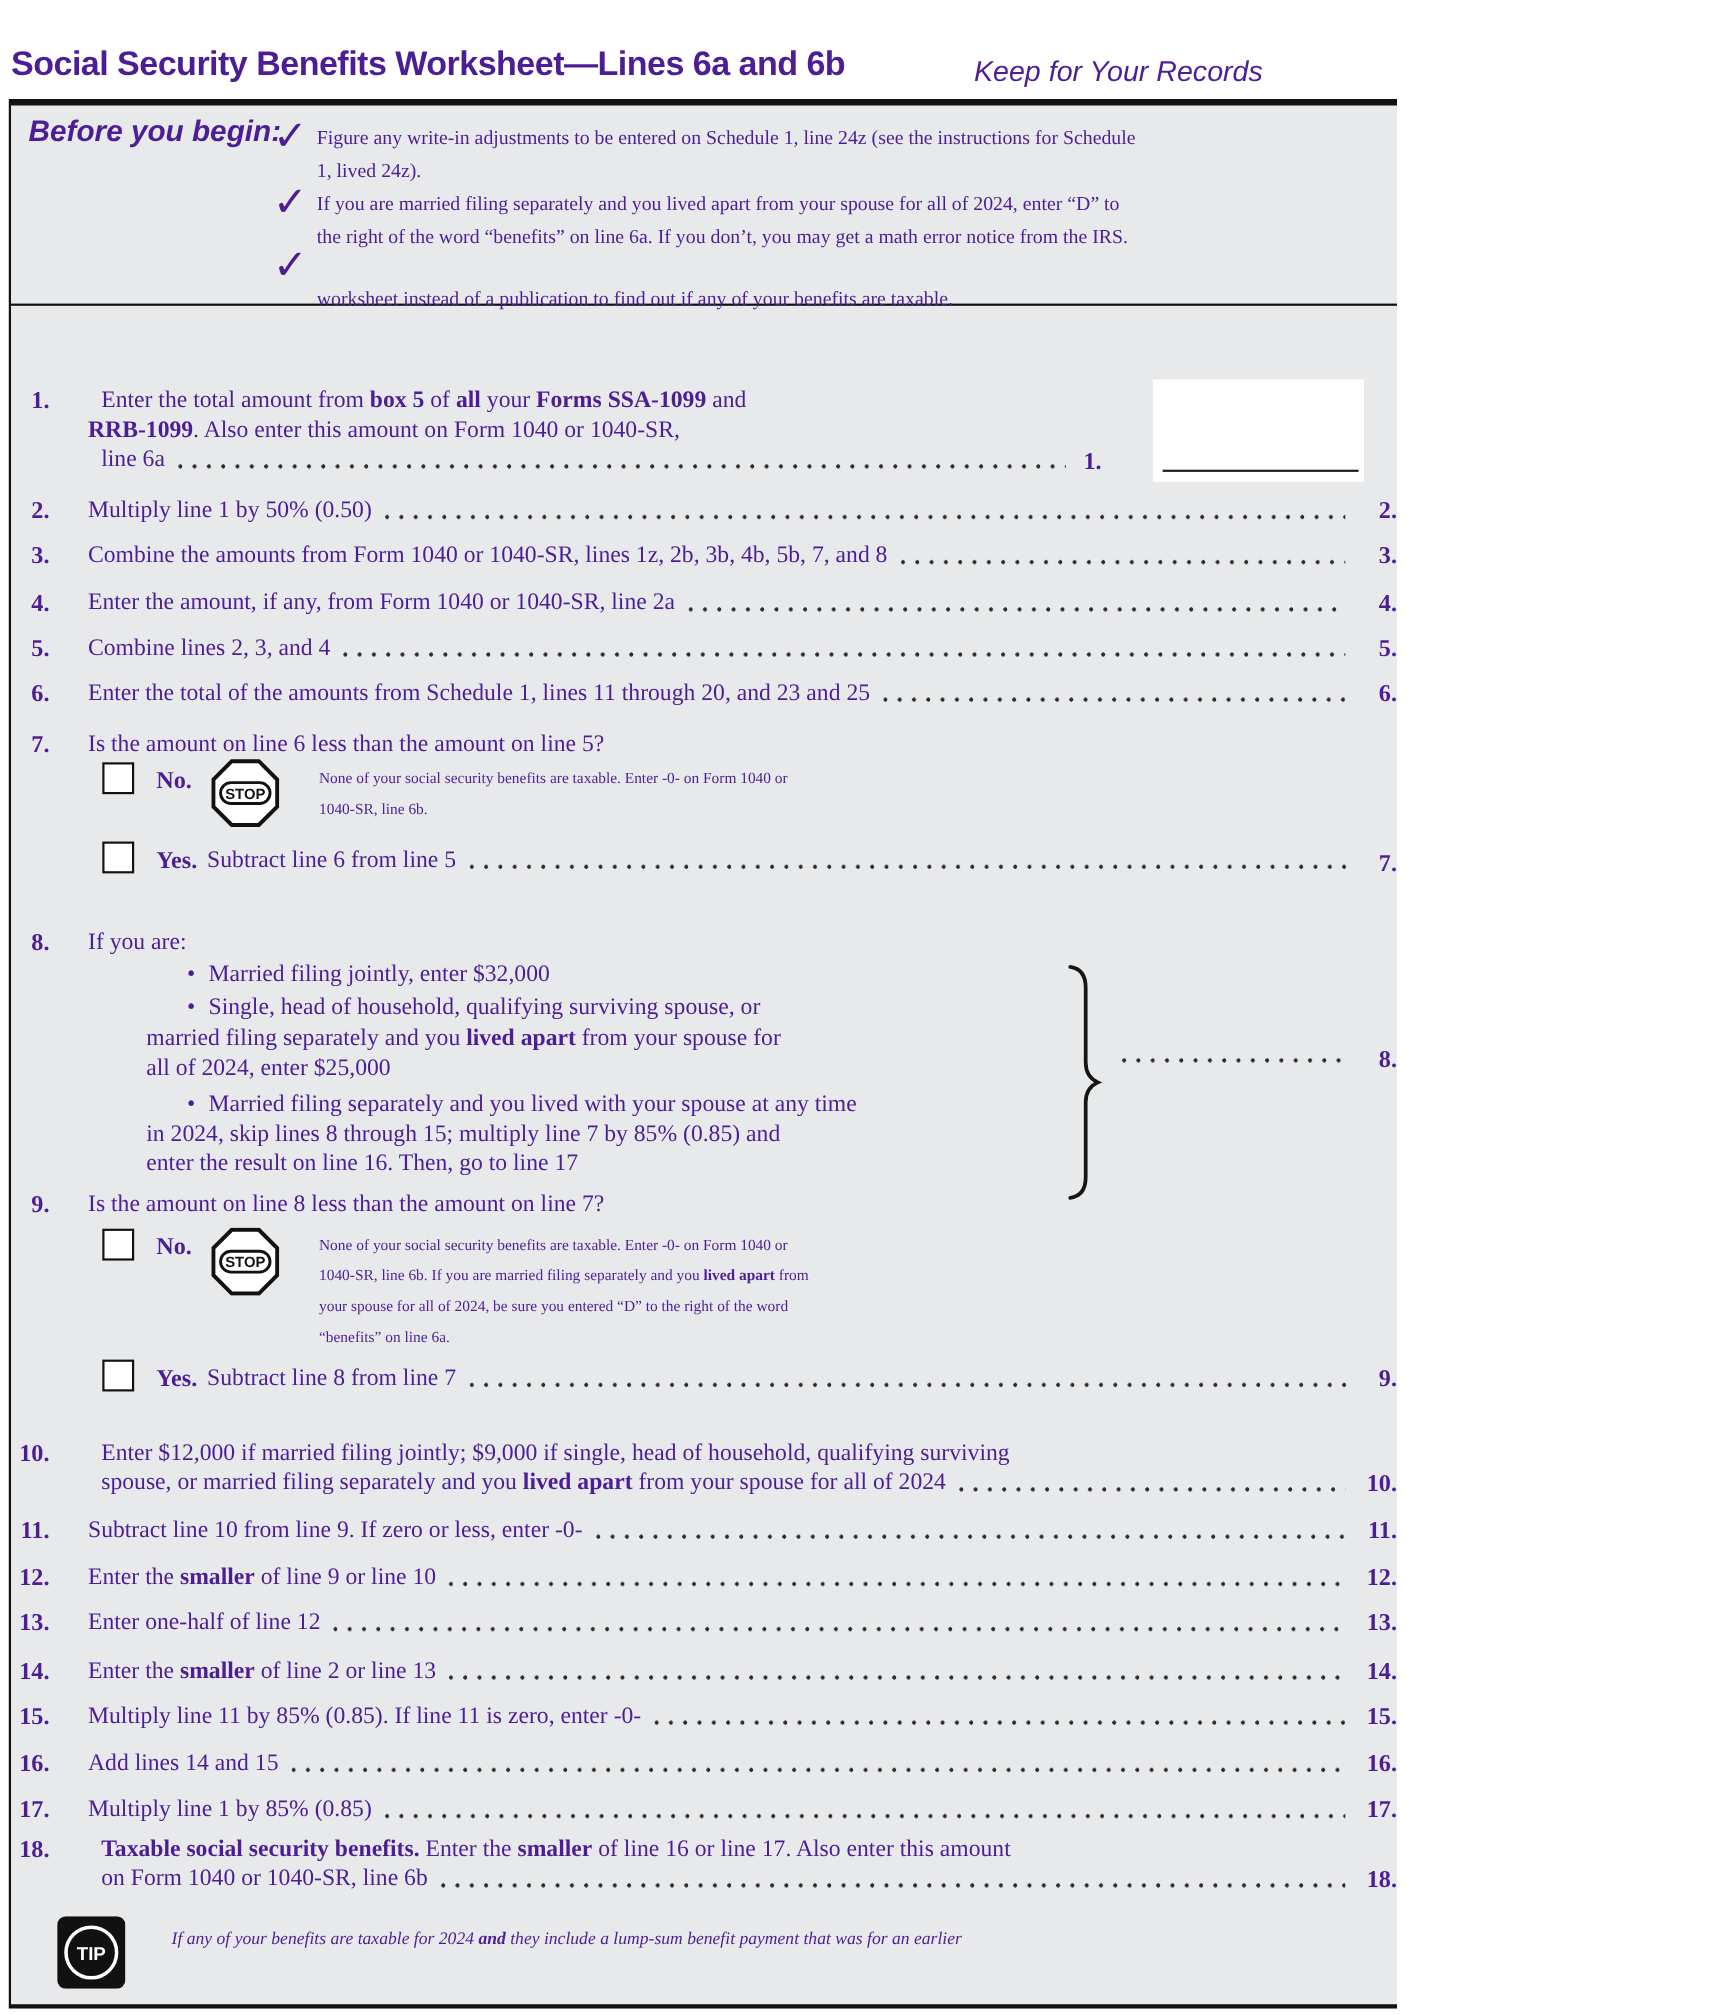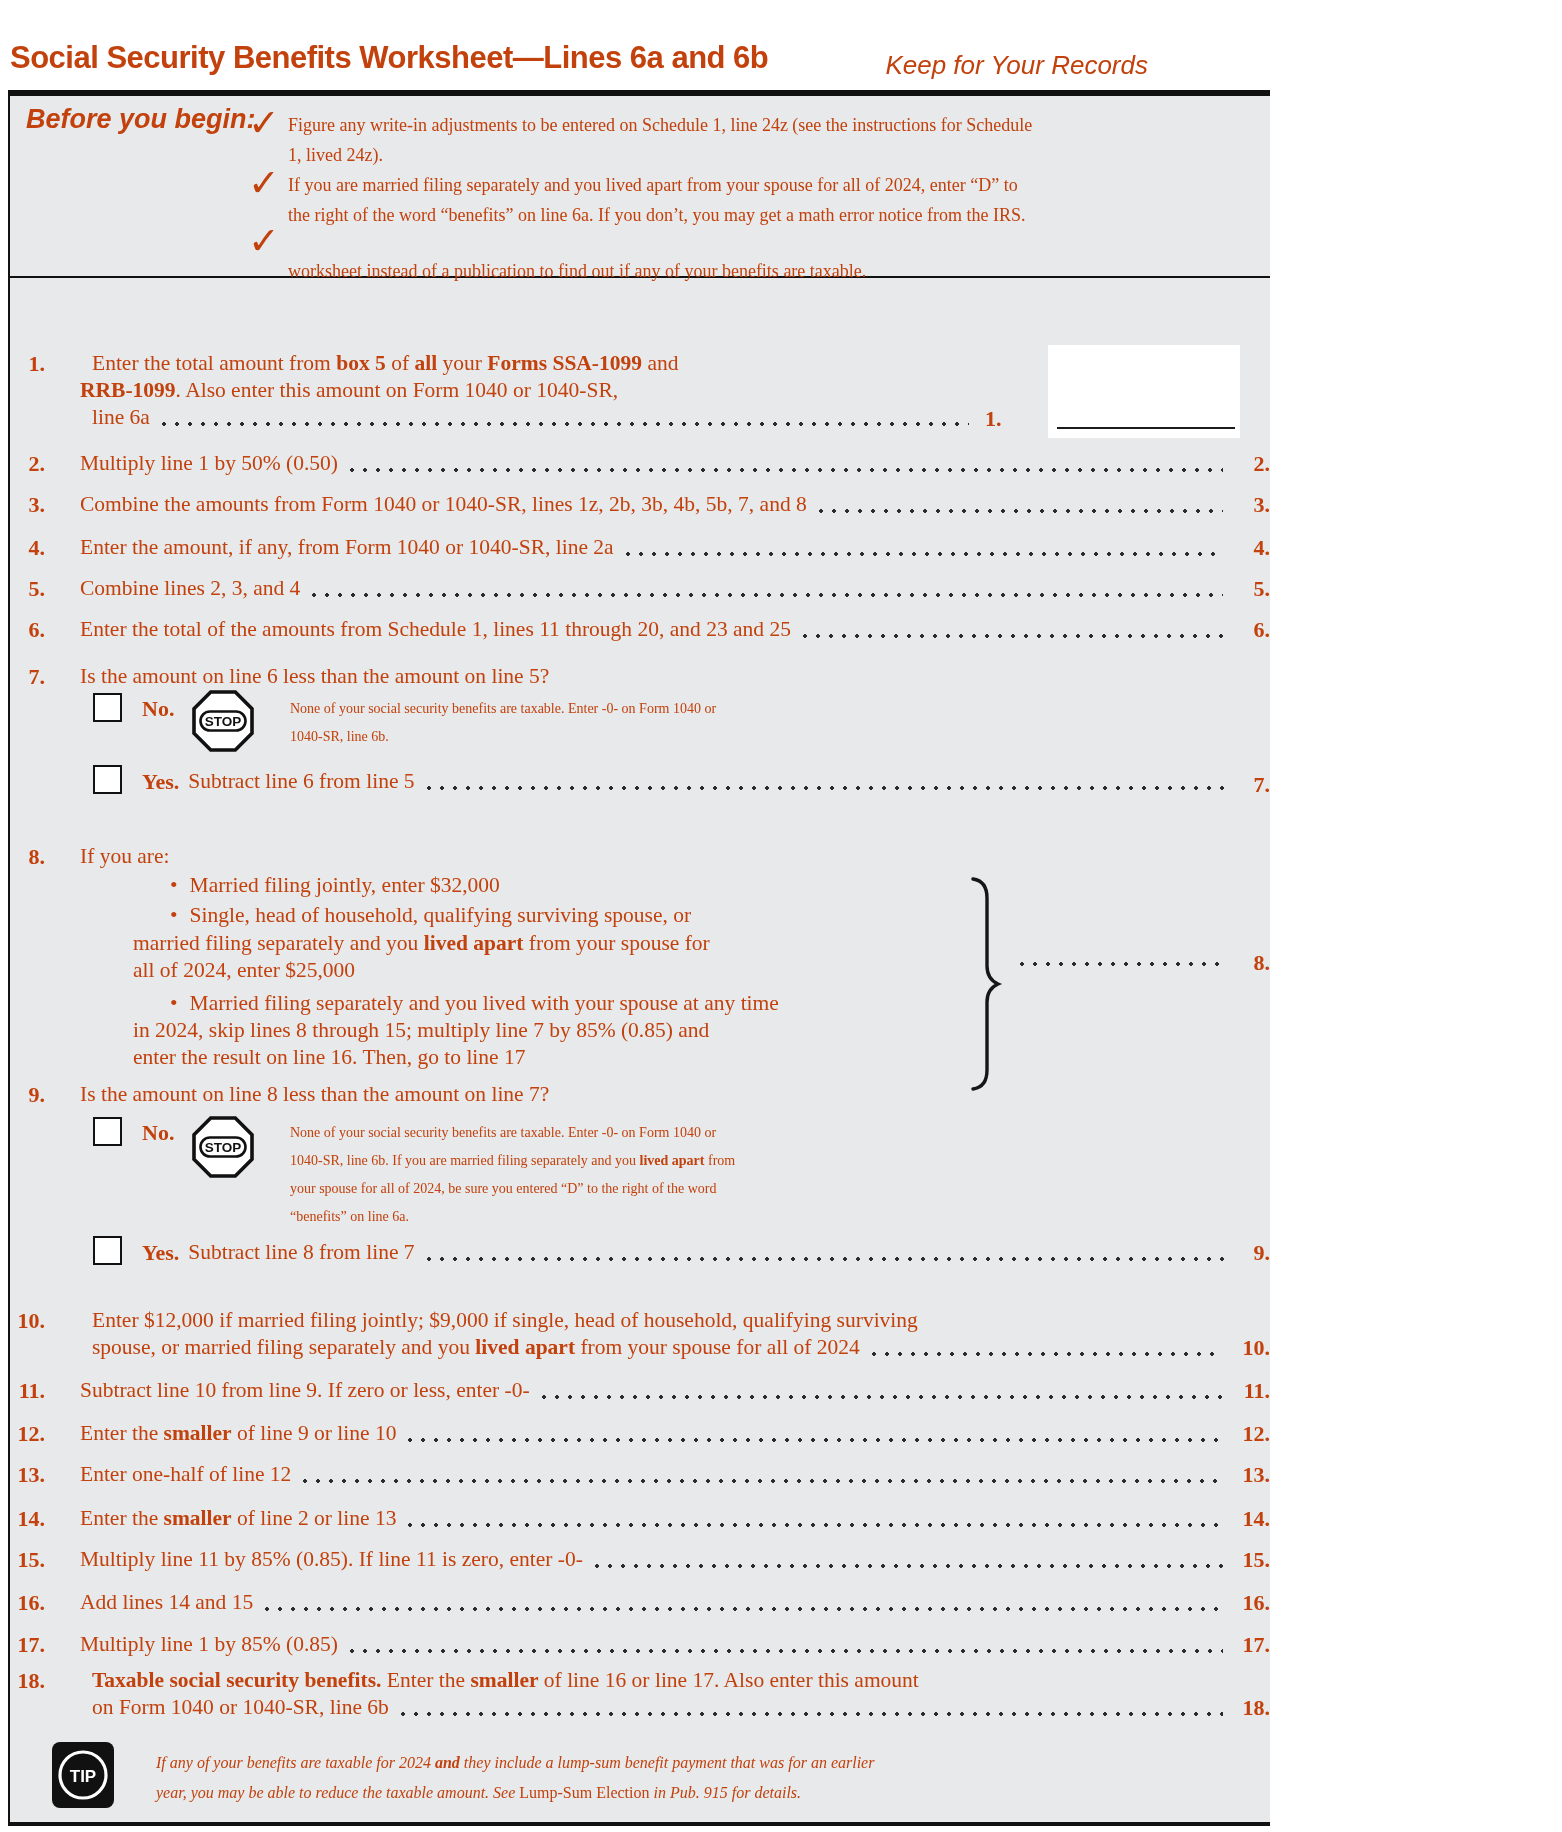--- a/index.html
+++ b/index.html
@@ -1,17 +1,17 @@
 <!DOCTYPE html>
 <html><head>
 <meta charset="utf-8">
 <style>
   html,body{margin:0;padding:0;background:#fff;}
   .sheet{position:relative;width:1270px;height:1832px;background:#fff;
-         font-family:"Liberation Serif",serif;color:#c2410c;overflow:hidden;}
+         font-family:"Liberation Serif",serif;color:#4c1d95;overflow:hidden;}
   .abs{position:absolute;}
   
   .title{position:absolute;left:10px;top:40px;font-family:"Liberation Sans",sans-serif;
          font-weight:bold;font-size:31px;letter-spacing:-0.5px;}
   .keep{position:absolute;right:122px;top:50px;font-family:"Liberation Sans",sans-serif;
         font-style:italic;font-size:26px;}
   .pencil{position:absolute;left:1455px;top:14px;}
   
   .graybox{position:absolute;left:8px;top:90px;width:1544px;height:1736px;box-sizing:border-box;
            background:#e8e9eb;border:2px solid #111;border-top-width:6px;border-bottom-width:4px;}
@@ -309,15 +309,14 @@
   <div class="uline" style="left:1307px;top:1694px;width:160px"></div>
 
   <div class="abs" style="left:52px;top:1742px">
     <svg width="62" height="66" viewBox="0 0 62 66">
       <rect x="0" y="0" width="62" height="66" rx="8" fill="#111"></rect>
       <circle cx="31" cy="33" r="23" fill="#111" stroke="#fff" stroke-width="3.2"></circle>
       <text x="31" y="39.5" text-anchor="middle" font-family="Liberation Sans, sans-serif" font-weight="bold" font-size="17" fill="#fff">TIP</text>
     </svg>
   </div>
   <div class="tiptxt" style="top:1748px">If any of your benefits are taxable for 2024 <b>and</b> they include a lump-sum benefit payment that was for an earlier</div>
-  <div class="tiptxt" style="top:1778px">year, you may be able to reduce the taxable amount. See <span class="rm">Lump-Sum Election</span> in Pub. 915 for details.</div>
 
 </div>
 
 </body></html>

